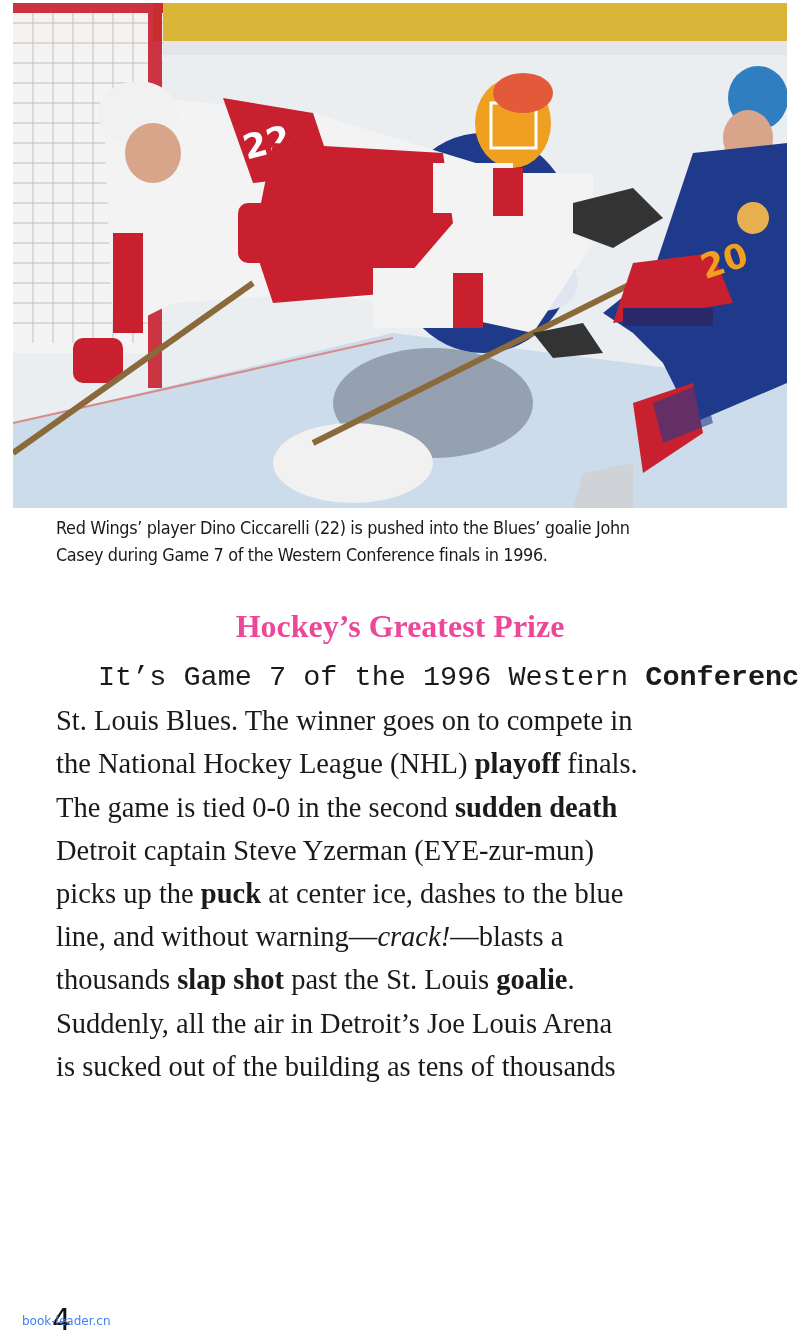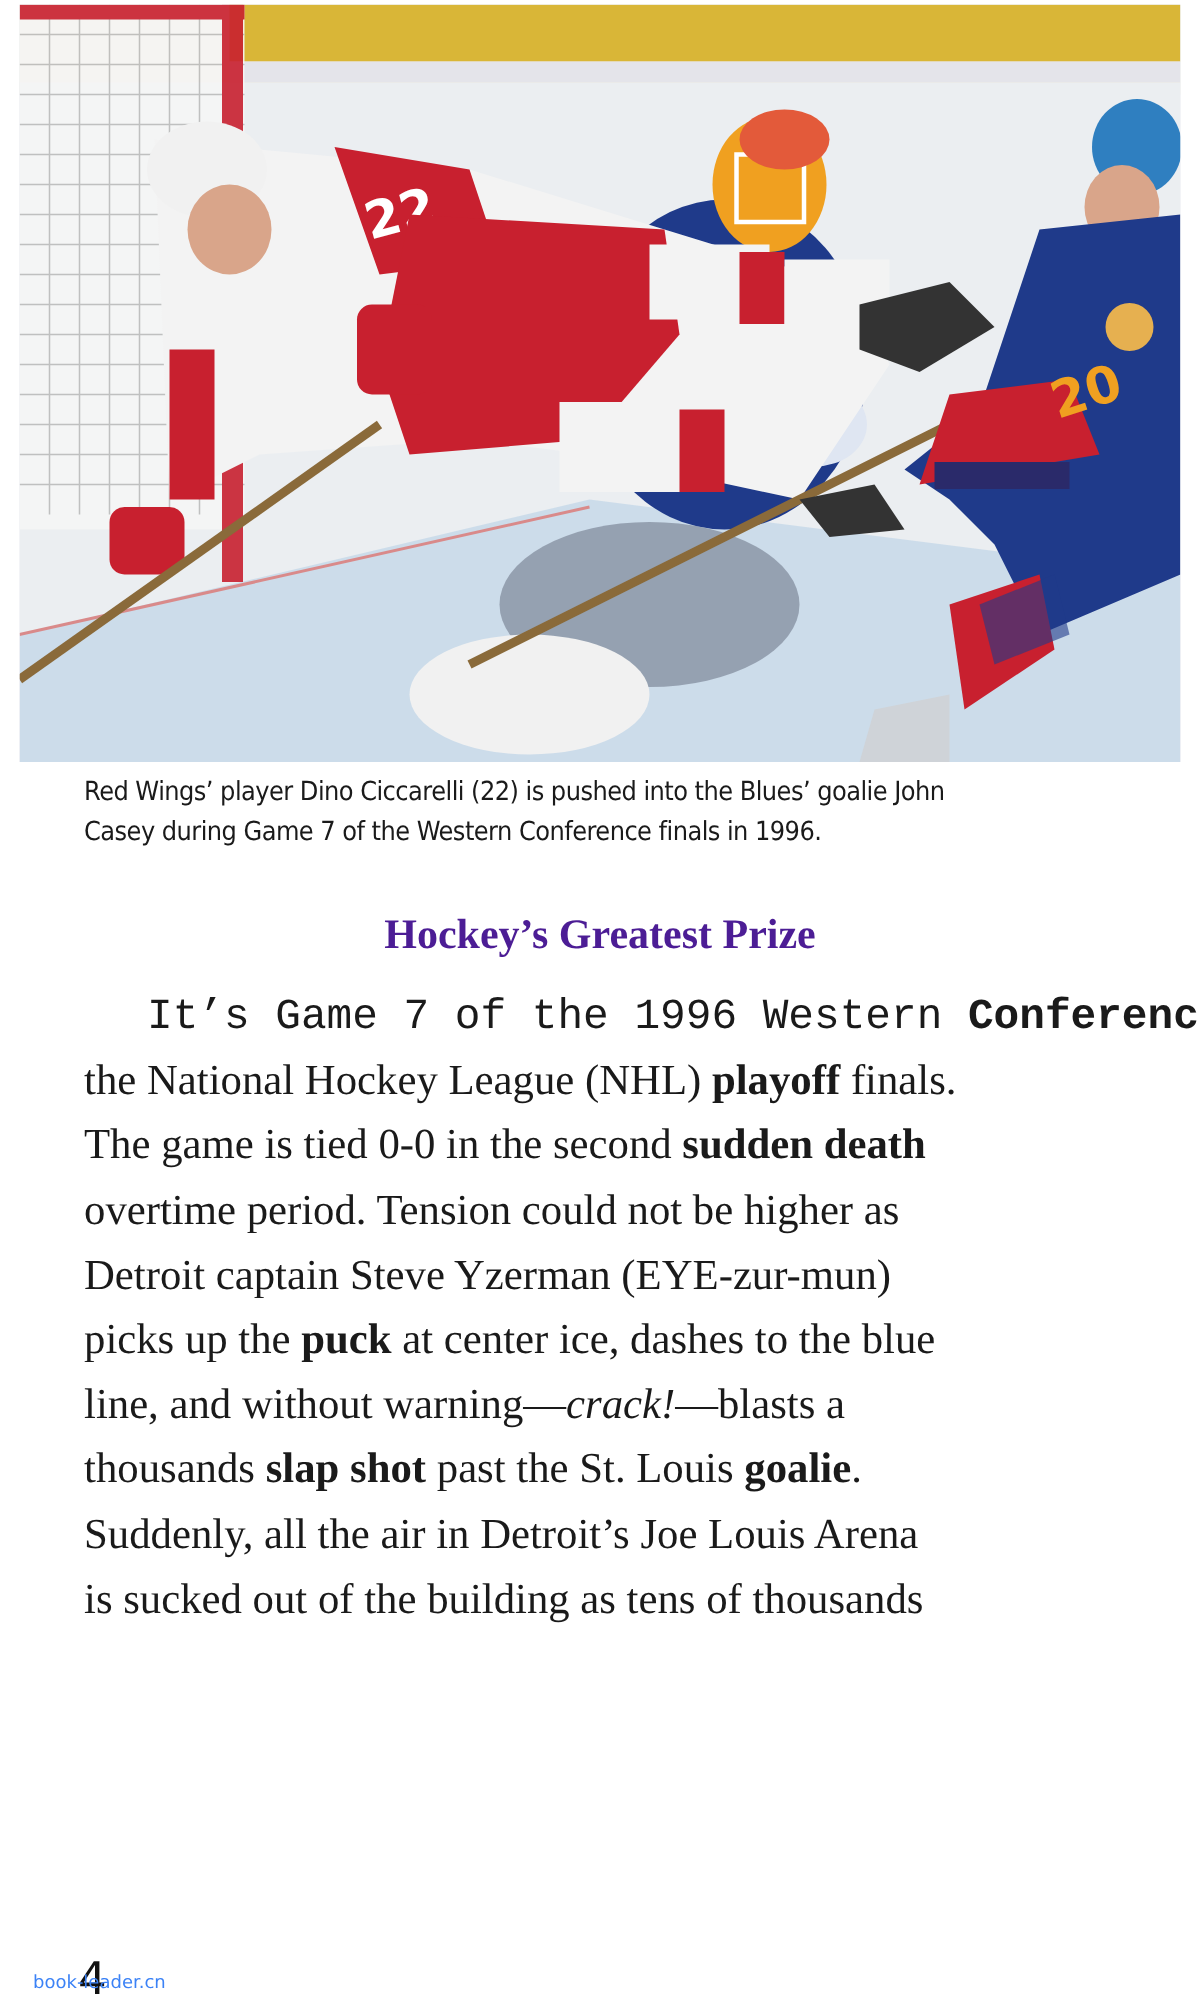--- a/index.html
+++ b/index.html
@@ -11,21 +11,21 @@
   .photo svg { display: block; width: 100%; height: 100%; }
   .caption {
     position: absolute; left: 56px; top: 515px; width: 700px;
     font-family: "DejaVu Sans", sans-serif; font-size: 17.5px; line-height: 27px;
     color: #1a1a1a; letter-spacing: -0.4px; transform: scaleX(0.92); transform-origin: left top;
     width: 760px;
   }
   .heading {
     position: absolute; left: 0; top: 608px; width: 800px; text-align: center;
     font-family: "Liberation Serif", "DejaVu Serif", serif; font-weight: bold;
-    font-size: 28px; color: #4c1d95;
+    font-size: 32px; color: #ec4899;
   }
   .body-text {
     position: absolute; left: 56px; top: 656px; width: 720px;
     font-family: "Liberation Serif", "DejaVu Serif", serif;
     font-size: 28.5px; line-height: 43.2px; color: #1a1a1a;
   }
   .body-text .line { display: block; white-space: nowrap; }
   .body-text .line.indent { padding-left: 42px; font-family: Liberation Mono, monospace; }
   .body-text b { font-weight: bold; }
   .body-text i { font-style: italic; }
@@ -130,23 +130,23 @@
 
 <div class="caption">
   <div>Red Wings’ player Dino Ciccarelli (22) is pushed into the Blues’ goalie John</div>
   <div>Casey during Game 7 of the Western Conference finals in 1996.</div>
 </div>
 
 <div class="heading">Hockey’s Greatest Prize</div>
 
 <div class="body-text" id="body-text">
     <span class="line indent"><span>It’s Game 7 of the 1996 Western </span><b>Conference</b></span>
+    <span class="line"><span>St. Louis Blues. The winner goes on to compete in</span></span>
     <span class="line"><span>the National Hockey League (NHL) </span><b>playoff</b><span> finals.</span></span>
     <span class="line"><span>The game is tied 0-0 in the second </span><b>sudden death</b></span>
-    <span class="line"><span>overtime period. Tension could not be higher as</span></span>
     <span class="line"><span>Detroit captain Steve Yzerman (EYE-zur-mun)</span></span>
     <span class="line"><span>picks up the </span><b>puck</b><span> at center ice, dashes to the blue</span></span>
     <span class="line"><span>line, and without warning—</span><i>crack!</i><span>—blasts a</span></span>
     <span class="line"><span>thousands </span><b>slap shot</b><span> past the St. Louis </span><b>goalie</b><span>.</span></span>
     <span class="line"><span>Suddenly, all the air in Detroit’s Joe Louis Arena</span></span>
     <span class="line"><span>is sucked out of the building as tens of thousands</span></span>
   </div>
 
 <div class="page-number">4</div>
 <div class="watermark">book-leader.cn</div>

